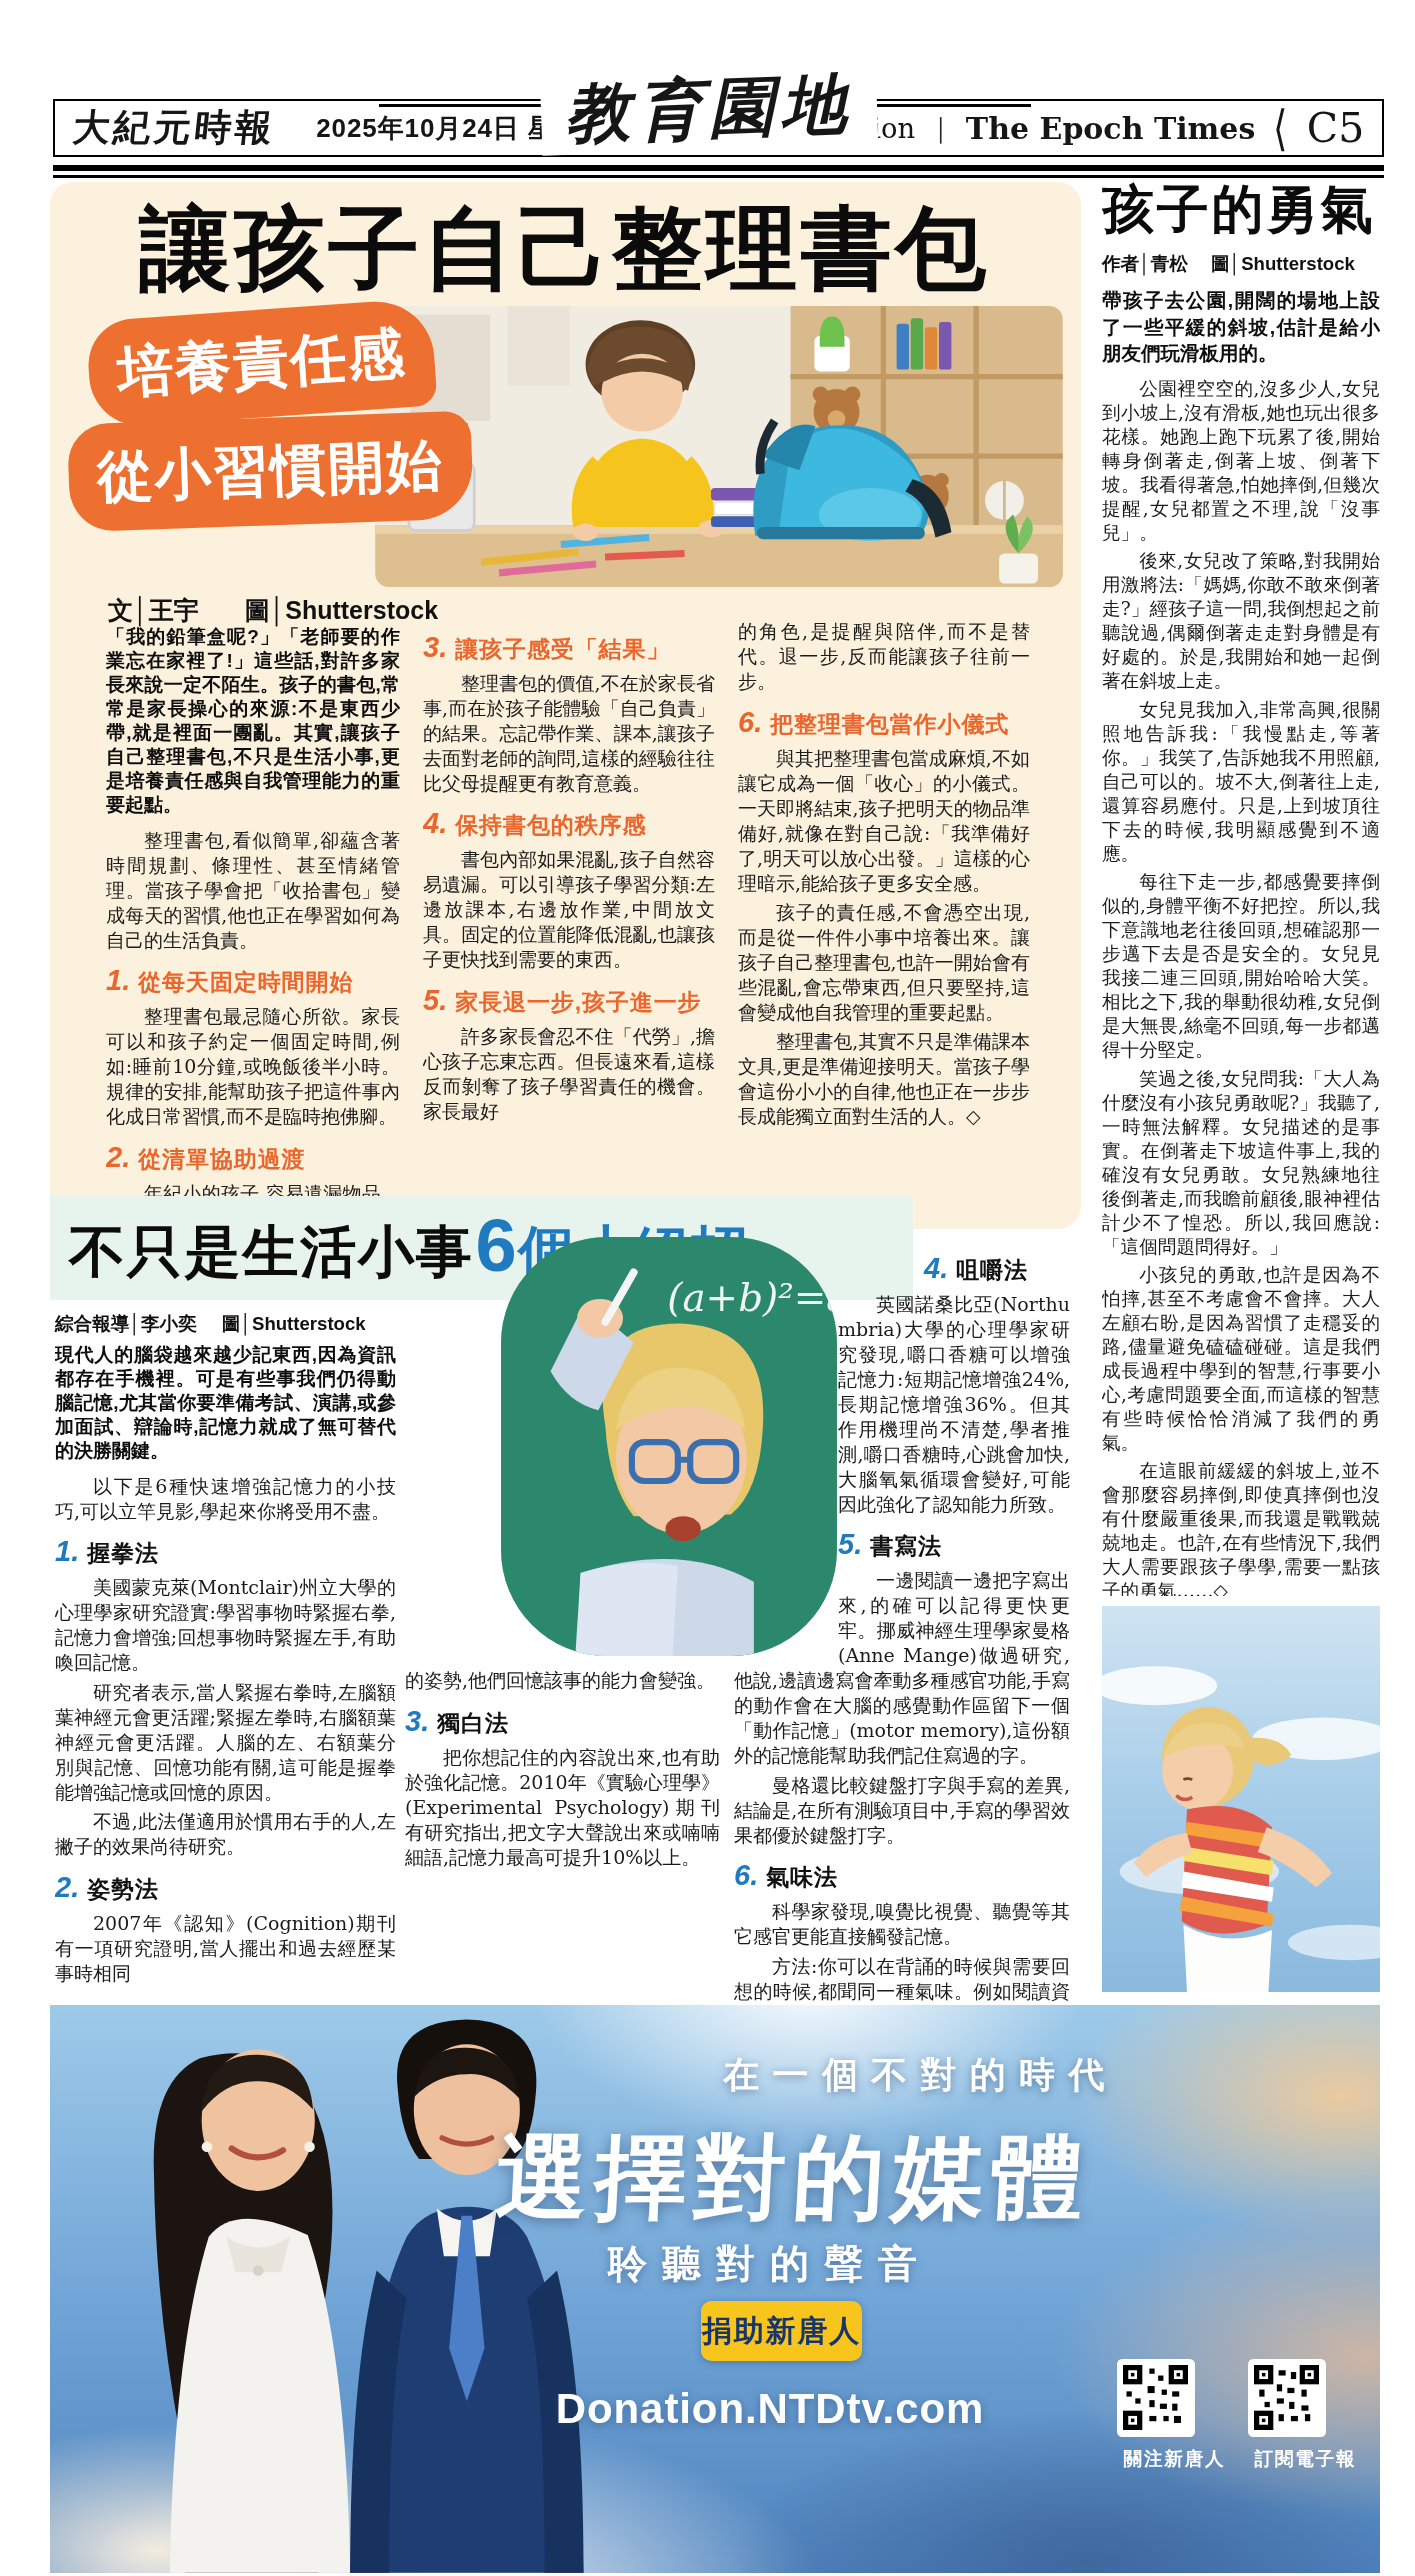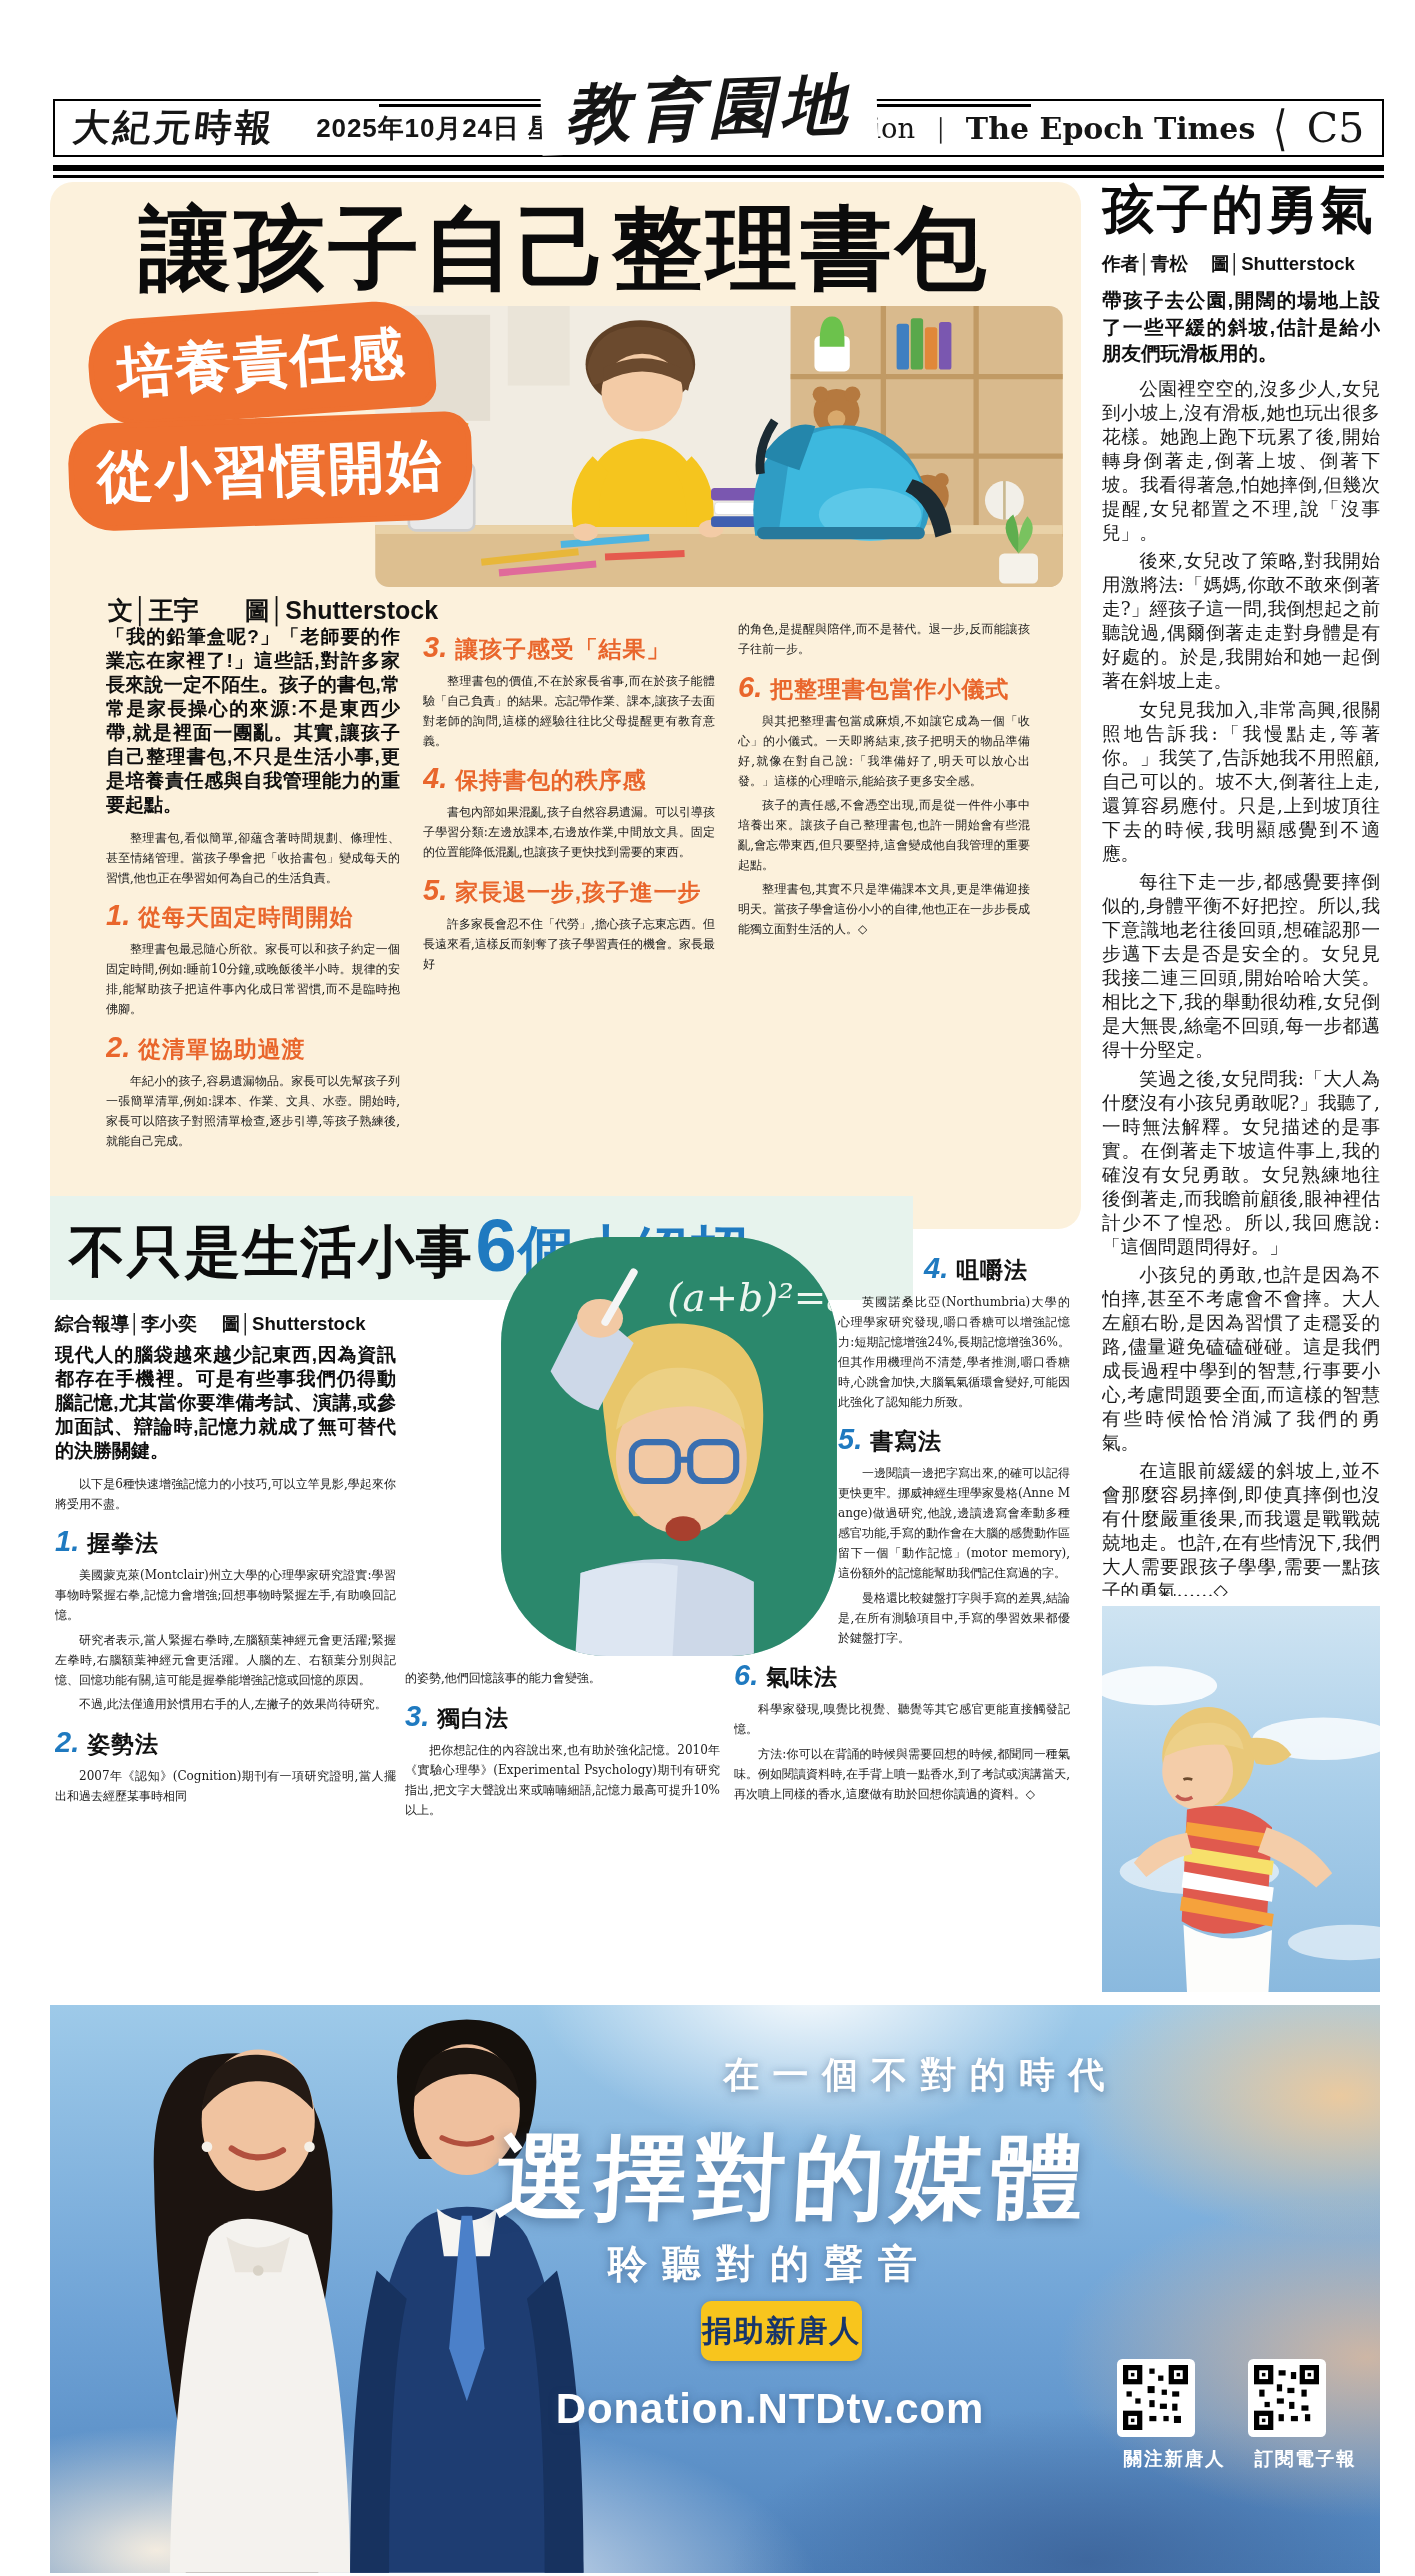--- a/index.html
+++ b/index.html
@@ -36,21 +36,21 @@
   .main-photo { left:375px; top:306px; width:688px; height:281px; border-radius:14px; overflow:hidden; }
   .badges { left:74px; top:310px; width:336px; height:241px; z-index:3; }
   .badge { position:absolute; background:#ee7030; color:#fff; font-weight:900;
            font-size:56px; letter-spacing:1.8px; padding:10.6px 23px; white-space:nowrap;
            box-shadow:0 0 0 5.3px #ee7030; }
   .badge1 { left:19.5px; top:5.3px;  border-radius:41px 53px 16px 46px; transform:rotate(-4deg); }
   .badge2 { left:0px;  top:113px; border-radius:35px 21px 50px 39px; transform:rotate(-2deg); }
   .byline { font-weight:700; font-size:25px; color:#111; display:flex; gap:46px; }
 
   .colmn { position:absolute; overflow:hidden; }
-  .colmn p { font-family:"DejaVu Serif", serif; font-size:12px; line-height:20px;
+  .colmn p { font-family:"DejaVu Serif", serif; font-size:19px; line-height:25px;
              text-align:justify; text-indent:2em; color:#1b1b1b; margin-bottom:4.4px;
              word-break:break-all; }
   .colmn p.noind { text-indent:0; }
   .colmn p.leadb { font-family:"Liberation Sans", sans-serif; font-weight:700; font-size:19px;
                    line-height:24px; text-indent:0; margin-bottom:10.6px; color:#0e0e0e; }
   .sec-line { display:flex; align-items:baseline; gap:8px; margin:11.5px 0 6.2px; }
   .sec-num { font-size:29px; font-weight:800; font-style:italic; }
   .sec-ttl { font-size:23px; font-weight:800; letter-spacing:0.9px; }
   .main-sec .sec-num, .main-sec .sec-ttl { color:#e9662c; }
   .mem-sec .sec-num { color:#1f7ac0; }

